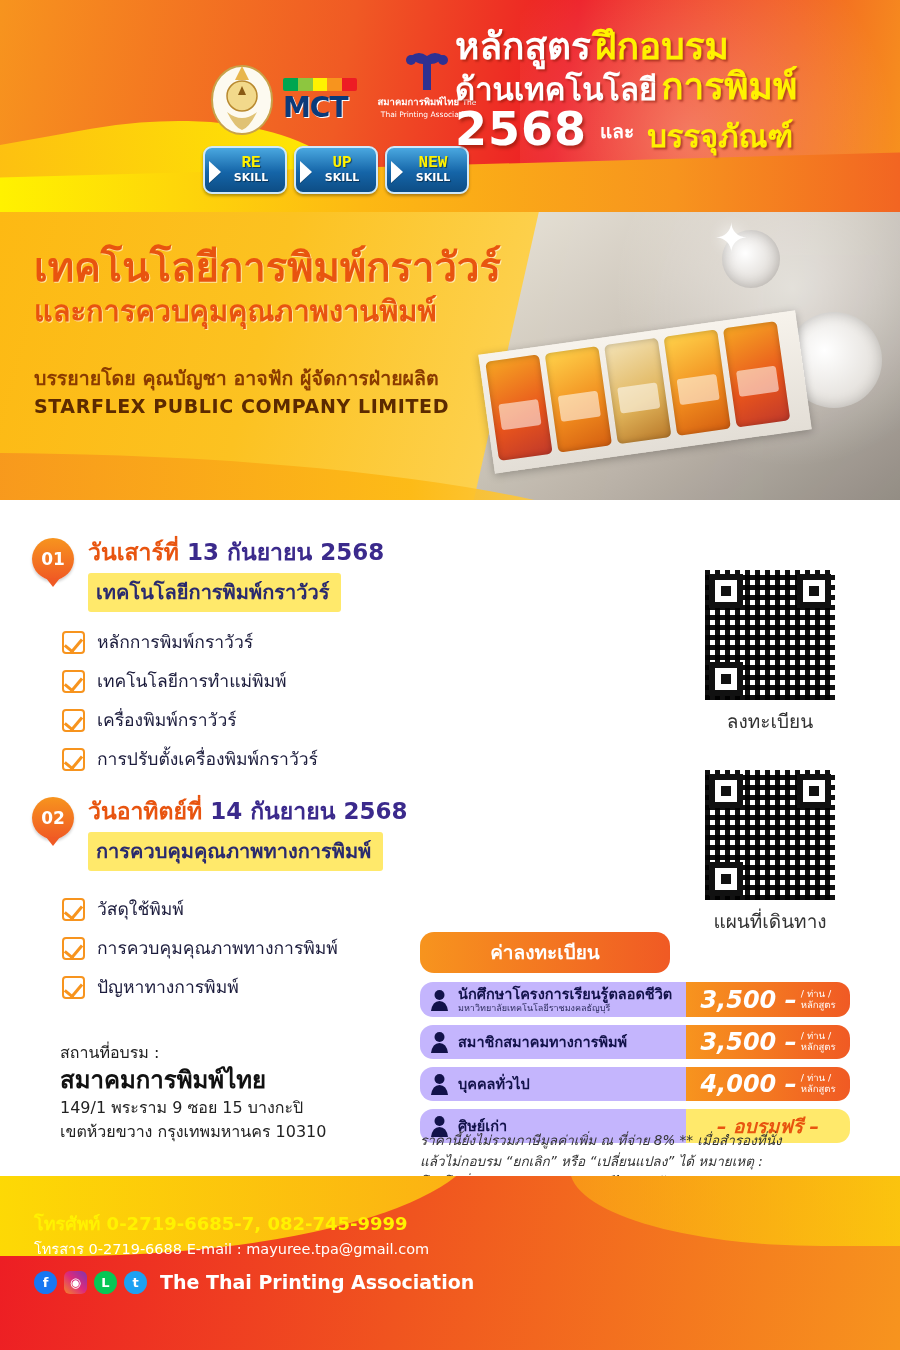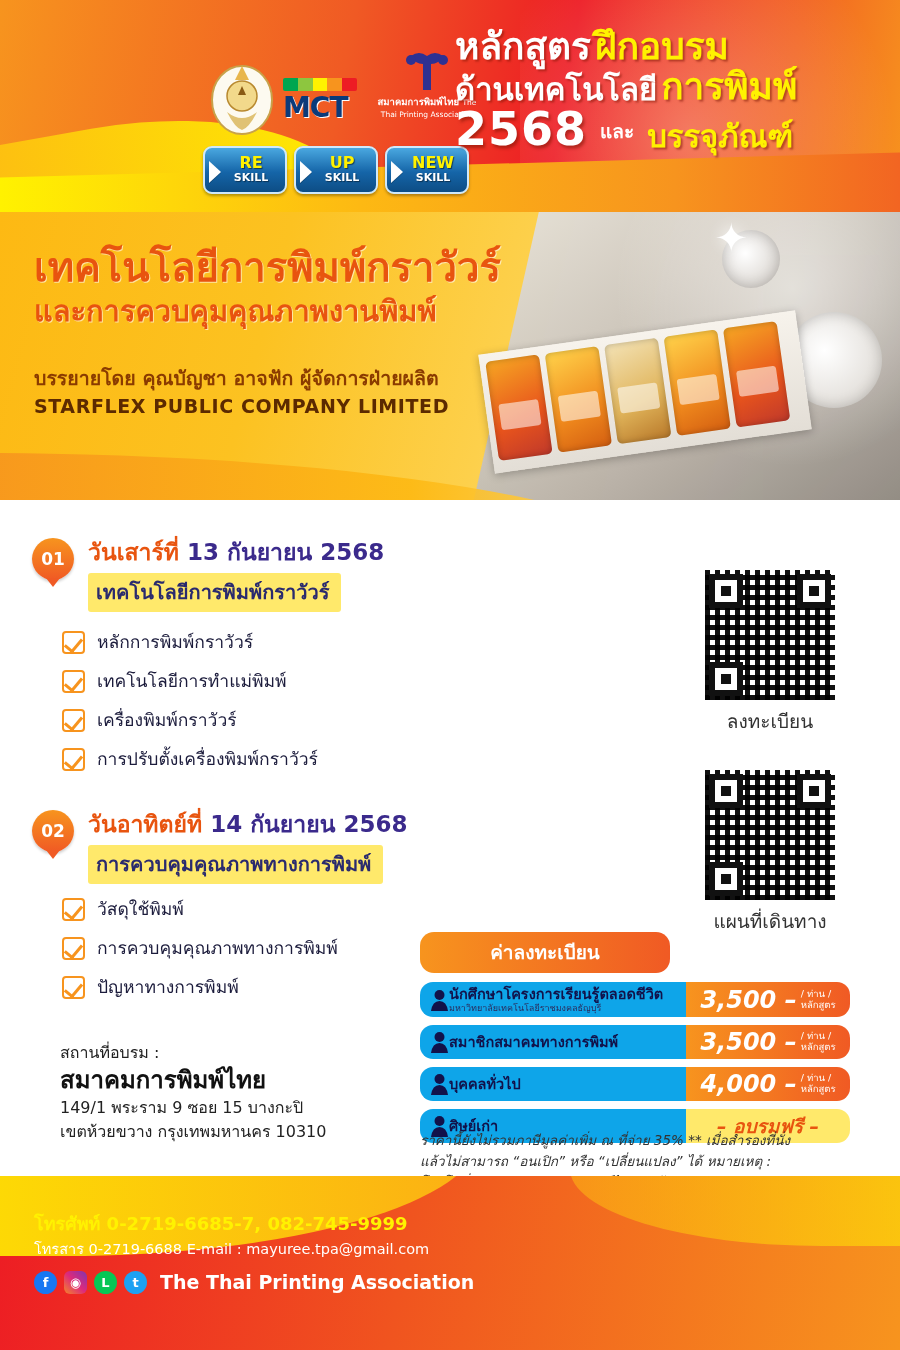--- a/index.html
+++ b/index.html
@@ -70,20 +70,21 @@
     justify-content: center; padding-left: 12px;
   }
   .skill .ar {
     position: absolute; left: 4px; top: 13px; width: 0; height: 0;
     border-left: 12px solid #fff; border-top: 11px solid transparent; border-bottom: 11px solid transparent;
     filter: drop-shadow(0 1px 0 rgba(0,0,0,.25));
   }
   .skill b {
     color: #fff200; font-size: 16px; line-height: 1; font-weight: bold;
     text-shadow: 1px 1px 1px rgba(0,0,0,.5);
+    font-family: Liberation Mono, monospace;
   }
   .skill i {
     color: #fff; font-size: 11px; font-style: normal; font-weight: bold; line-height: 1.3;
     text-shadow: 1px 1px 1px rgba(0,0,0,.45);
   }
 
   
   .hdr-title { position: absolute; left: 455px; top: 28px; z-index: 6; width: 440px; }
   .hdr-l1 { display: flex; align-items: flex-end; gap: 4px; }
   .t-white {
@@ -232,22 +233,22 @@
   
   .fees { position: absolute; left: 420px; top: 432px; width: 430px; }
   .fees-head {
     width: 250px; margin: 0 auto 9px 0;
     background: linear-gradient(90deg,#f7941e,#f05a24);
     color: #fff; font-weight: bold; font-size: 19px; text-align: center;
     border-radius: 14px; padding: 5px 16px 6px;
   }
   .fee-row { display: flex; align-items: stretch; margin-bottom: 8px; }
   .fee-left {
-    flex: 1 1 auto; background: #0ea5e9; border-radius: 13px 0 0 13px;
-    display: flex; align-items: center; padding: 4px 10px;
+    flex: 1 1 auto; background: #c4b5fd; border-radius: 13px 0 0 13px;
+    display: flex; align-items: center; gap: 9px; padding: 4px 10px;
     min-height: 34px;
   }
   .fee-left .pic { width: 19px; height: 22px; flex: 0 0 auto; }
   .fee-name { font-size: 14.5px; color: #12124a; font-weight: bold; line-height: 1.15; }
   .fee-name small { display: block; font-size: 9px; font-weight: normal; color: #2b2b5c; }
   .fee-right {
     width: 164px; flex: 0 0 auto; border-radius: 0 13px 13px 0;
     background: linear-gradient(90deg,#f7941e,#f05a24);
     color: #fff; display: flex; align-items: center; justify-content: center; gap: 4px;
     padding: 2px 6px;
@@ -427,21 +428,21 @@
       <div class="bullet">
         <span class="chk"></span>
         <span>เครื่องพิมพ์กราวัวร์</span>
       </div>
       <div class="bullet">
         <span class="chk"></span>
         <span>การปรับตั้งเครื่องพิมพ์กราวัวร์</span>
       </div>
     </div>
 
-    <div class="day-row" style="left:32px; top:310px;">
+    <div class="day-row" style="left:32px; top:297px;">
       <div class="badge">02</div>
       <div class="day-text">
         <div class="day-line1">
           <span>วันอาทิตย์ที่</span>
           <span class="dt">14 กันยายน 2568</span>
         </div>
         <div class="day-sub">การควบคุมคุณภาพทางการพิมพ์</div>
       </div>
     </div>
 
@@ -564,22 +565,22 @@
             <span>ศิษย์เก่า</span>
           </span>
         </div>
         <div class="fee-right">
           <span class="fee-free">– อบรมฟรี –</span>
         </div>
       </div>
     </div>
 
     <div class="fine-print">
-      <div>ราคานี้ยังไม่รวมภาษีมูลค่าเพิ่ม ณ ที่จ่าย 35% ** เมื่อสำรองที่นั่ง</div>
-      <div>แล้วไม่สามารถ “อนเปิก” หรือ “เปลี่ยนแปลง” ได้  หมายเหตุ :</div>
+      <div>ราคานี้ยังไม่รวมภาษีมูลค่าเพิ่ม ณ ที่จ่าย 8% ** เมื่อสำรองที่นั่ง</div>
+      <div>แล้วไม่กอบรม “ยกเลิก” หรือ “เปลี่ยนแปลง” ได้  หมายเหตุ :</div>
       <div>โปรโมชั่นสมาชิกสมาคมการพิมพ์ไทย จะต้องสมัครและชำระเงิน</div>
       <div>ก่อนเปิดหลักสูตร 1 สัปดาห์</div>
     </div>
   </div>
 
   <div class="footer">
     <div class="ftr-wave"></div>
     <div class="ftr-wave2"></div>
     <div class="ftr-inner">
       <div class="ftr-l2">โทรศัพท์ 0-2719-6685-7, 082-745-9999</div>

